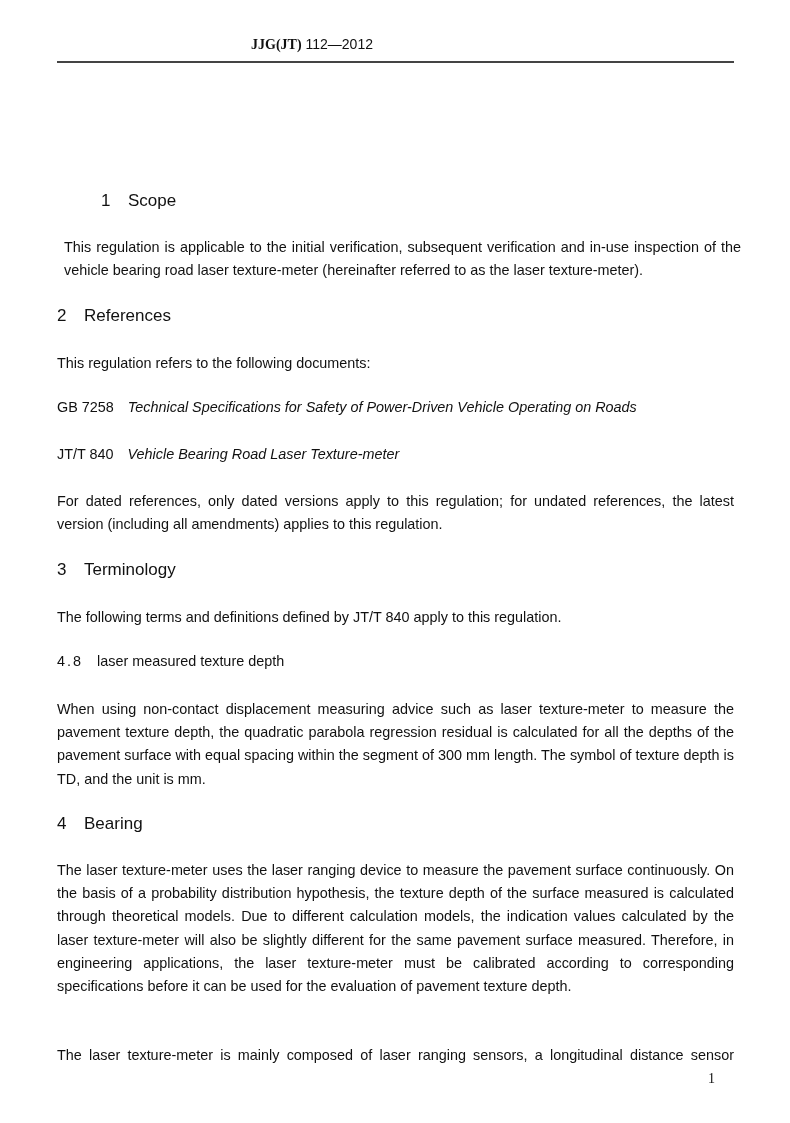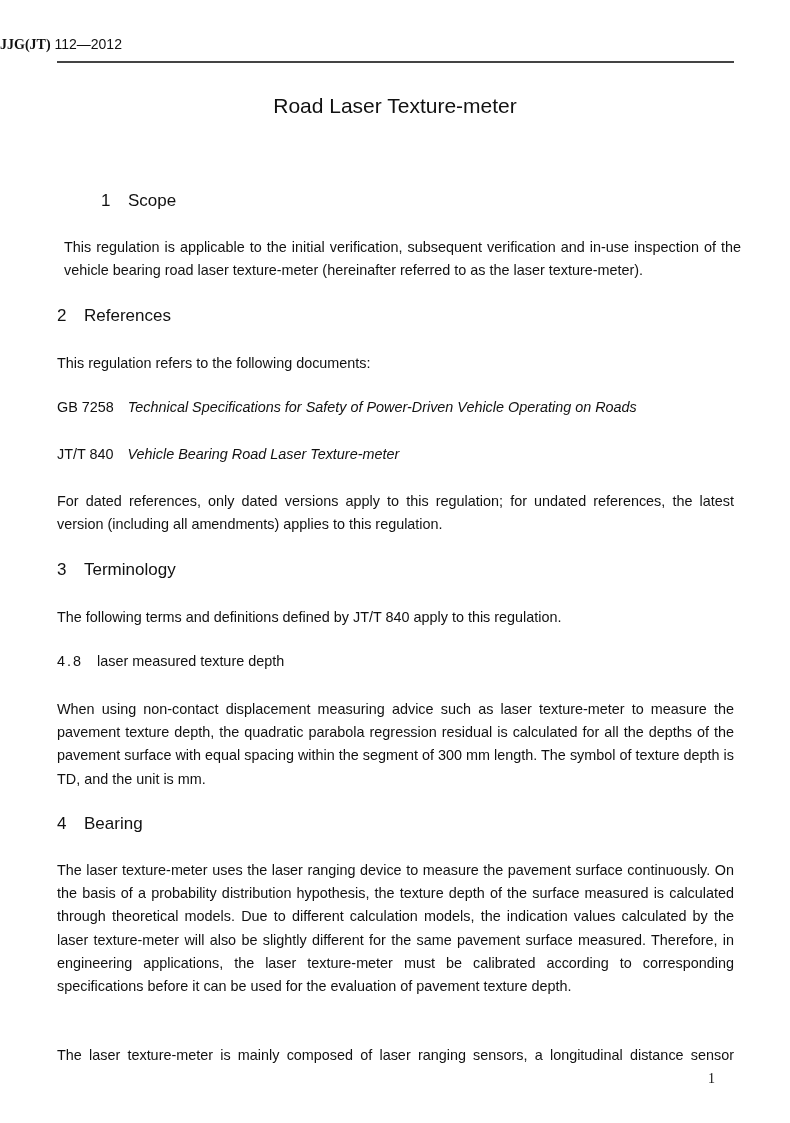--- a/index.html
+++ b/index.html
@@ -1,17 +1,17 @@
 <!DOCTYPE html>
 <html><head>
 <meta charset="utf-8">
 <style>
   html, body { margin: 0; padding: 0; background: #ffffff; }
   body { width: 790px; height: 1123px; position: relative; overflow: hidden; color: #111; font-family: "Liberation Sans", sans-serif; }
-  .header { position: absolute; top: 36px; left: 0; width: 624px; text-align: left; font-size: 14px; }
+  .header { position: absolute; top: 36px; left: 0; width: 624px; text-align: center; font-size: 14px; }
   .header .code-bold { font-family: "Liberation Serif", serif; font-weight: bold; font-size: 14px; }
   .rule { position: absolute; top: 61px; left: 57px; width: 677px; height: 0; border-top: 2px solid #444; }
   .title { position: absolute; top: 90px; left: 0; width: 790px; text-align: center; font-size: 21px; line-height: 31px; }
   .h { position: absolute; left: 57px; font-size: 17px; }
   .h .num { display: inline-block; width: 27px; }
   .p { position: absolute; left: 57px; width: 677px; font-size: 14.4px; line-height: 23.2px; }
   .j { text-align: justify; text-align-last: left; }
   .j.spread { text-align-last: justify; }
   .ref { position: absolute; left: 57px; font-size: 14.4px; }
   .ref .code { display: inline-block; margin-right: 14px; }
@@ -22,21 +22,20 @@
 </style>
 </head>
 <body>
 
 <div class="header">
   <span class="code-bold">JJG(JT)</span><span> 112—2012</span>
 </div>
 <div class="rule"></div>
 
 <div class="title">
-  <div>Road Laser Texture-meter</div>
 </div>
 
 <div class="h" style="top:191px;margin-left:44px;">
   <span class="num">1</span><span>Scope</span>
 </div>
 <div class="p j" style="top:236px;margin-left:7px;">This regulation is applicable to the initial verification, subsequent verification and in-use inspection of the vehicle bearing road laser texture-meter (hereinafter referred to as the laser texture-meter).</div>
 
 <div class="h" style="top:306px;">
   <span class="num">2</span><span>References</span>
 </div>

